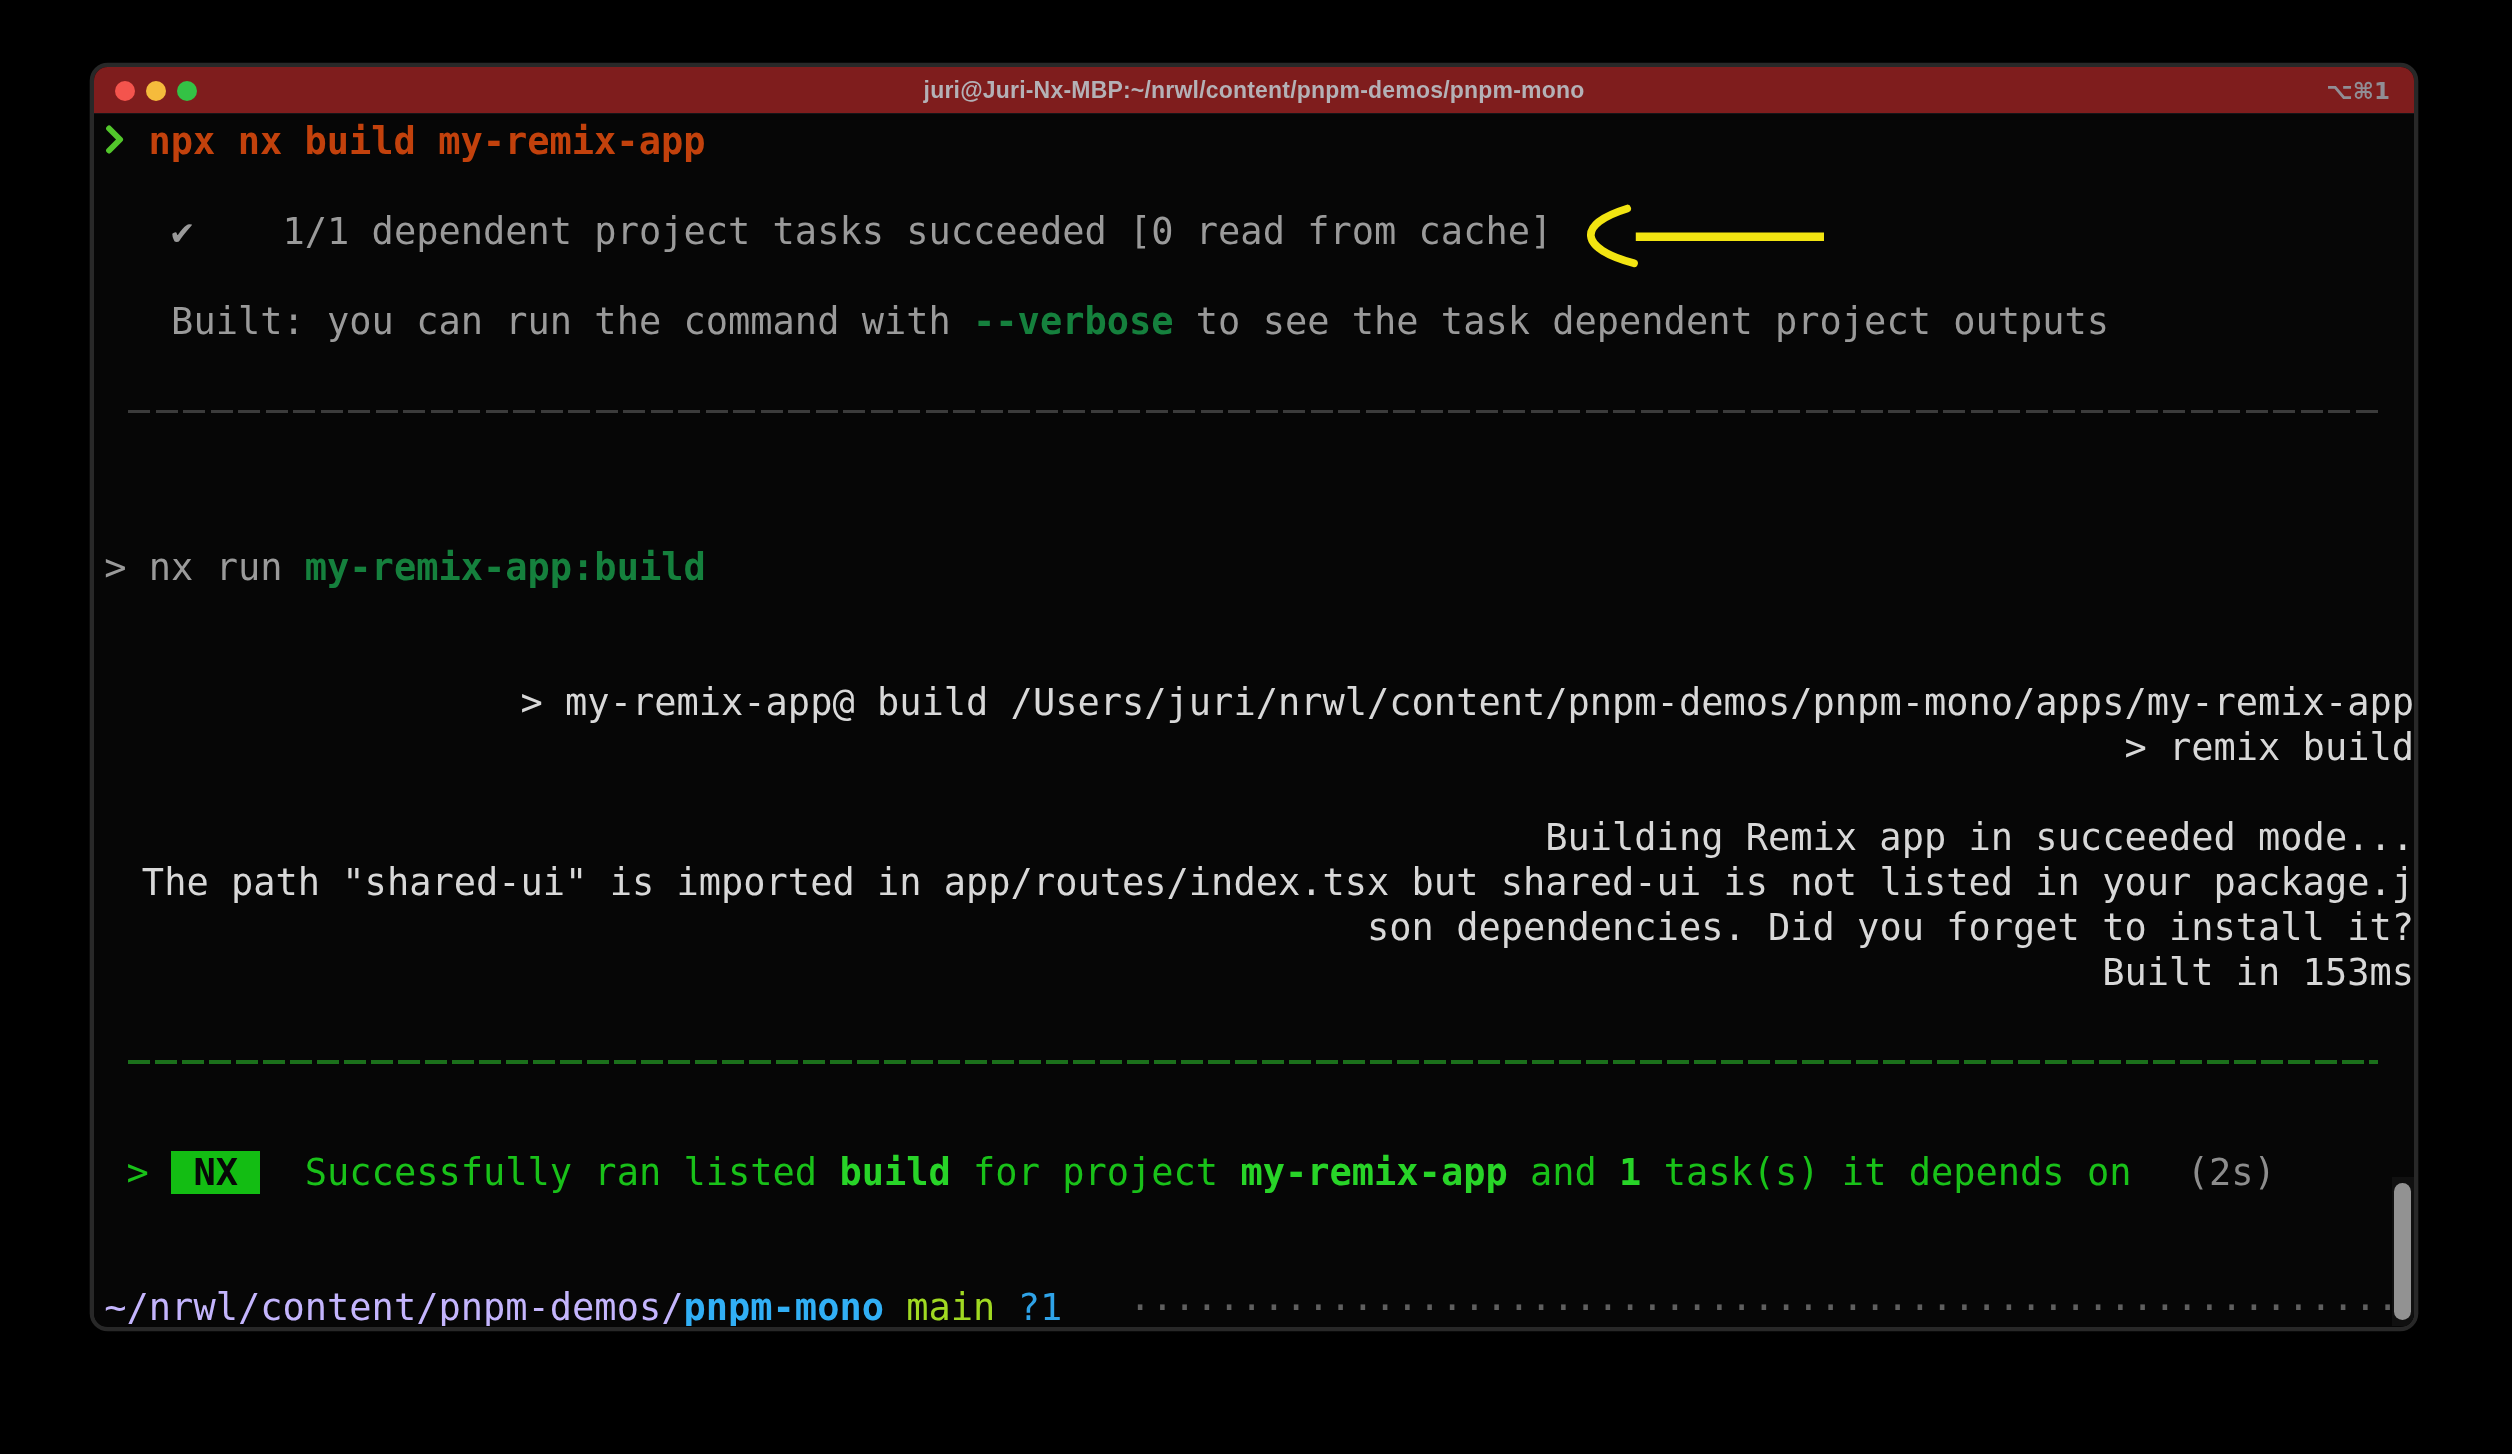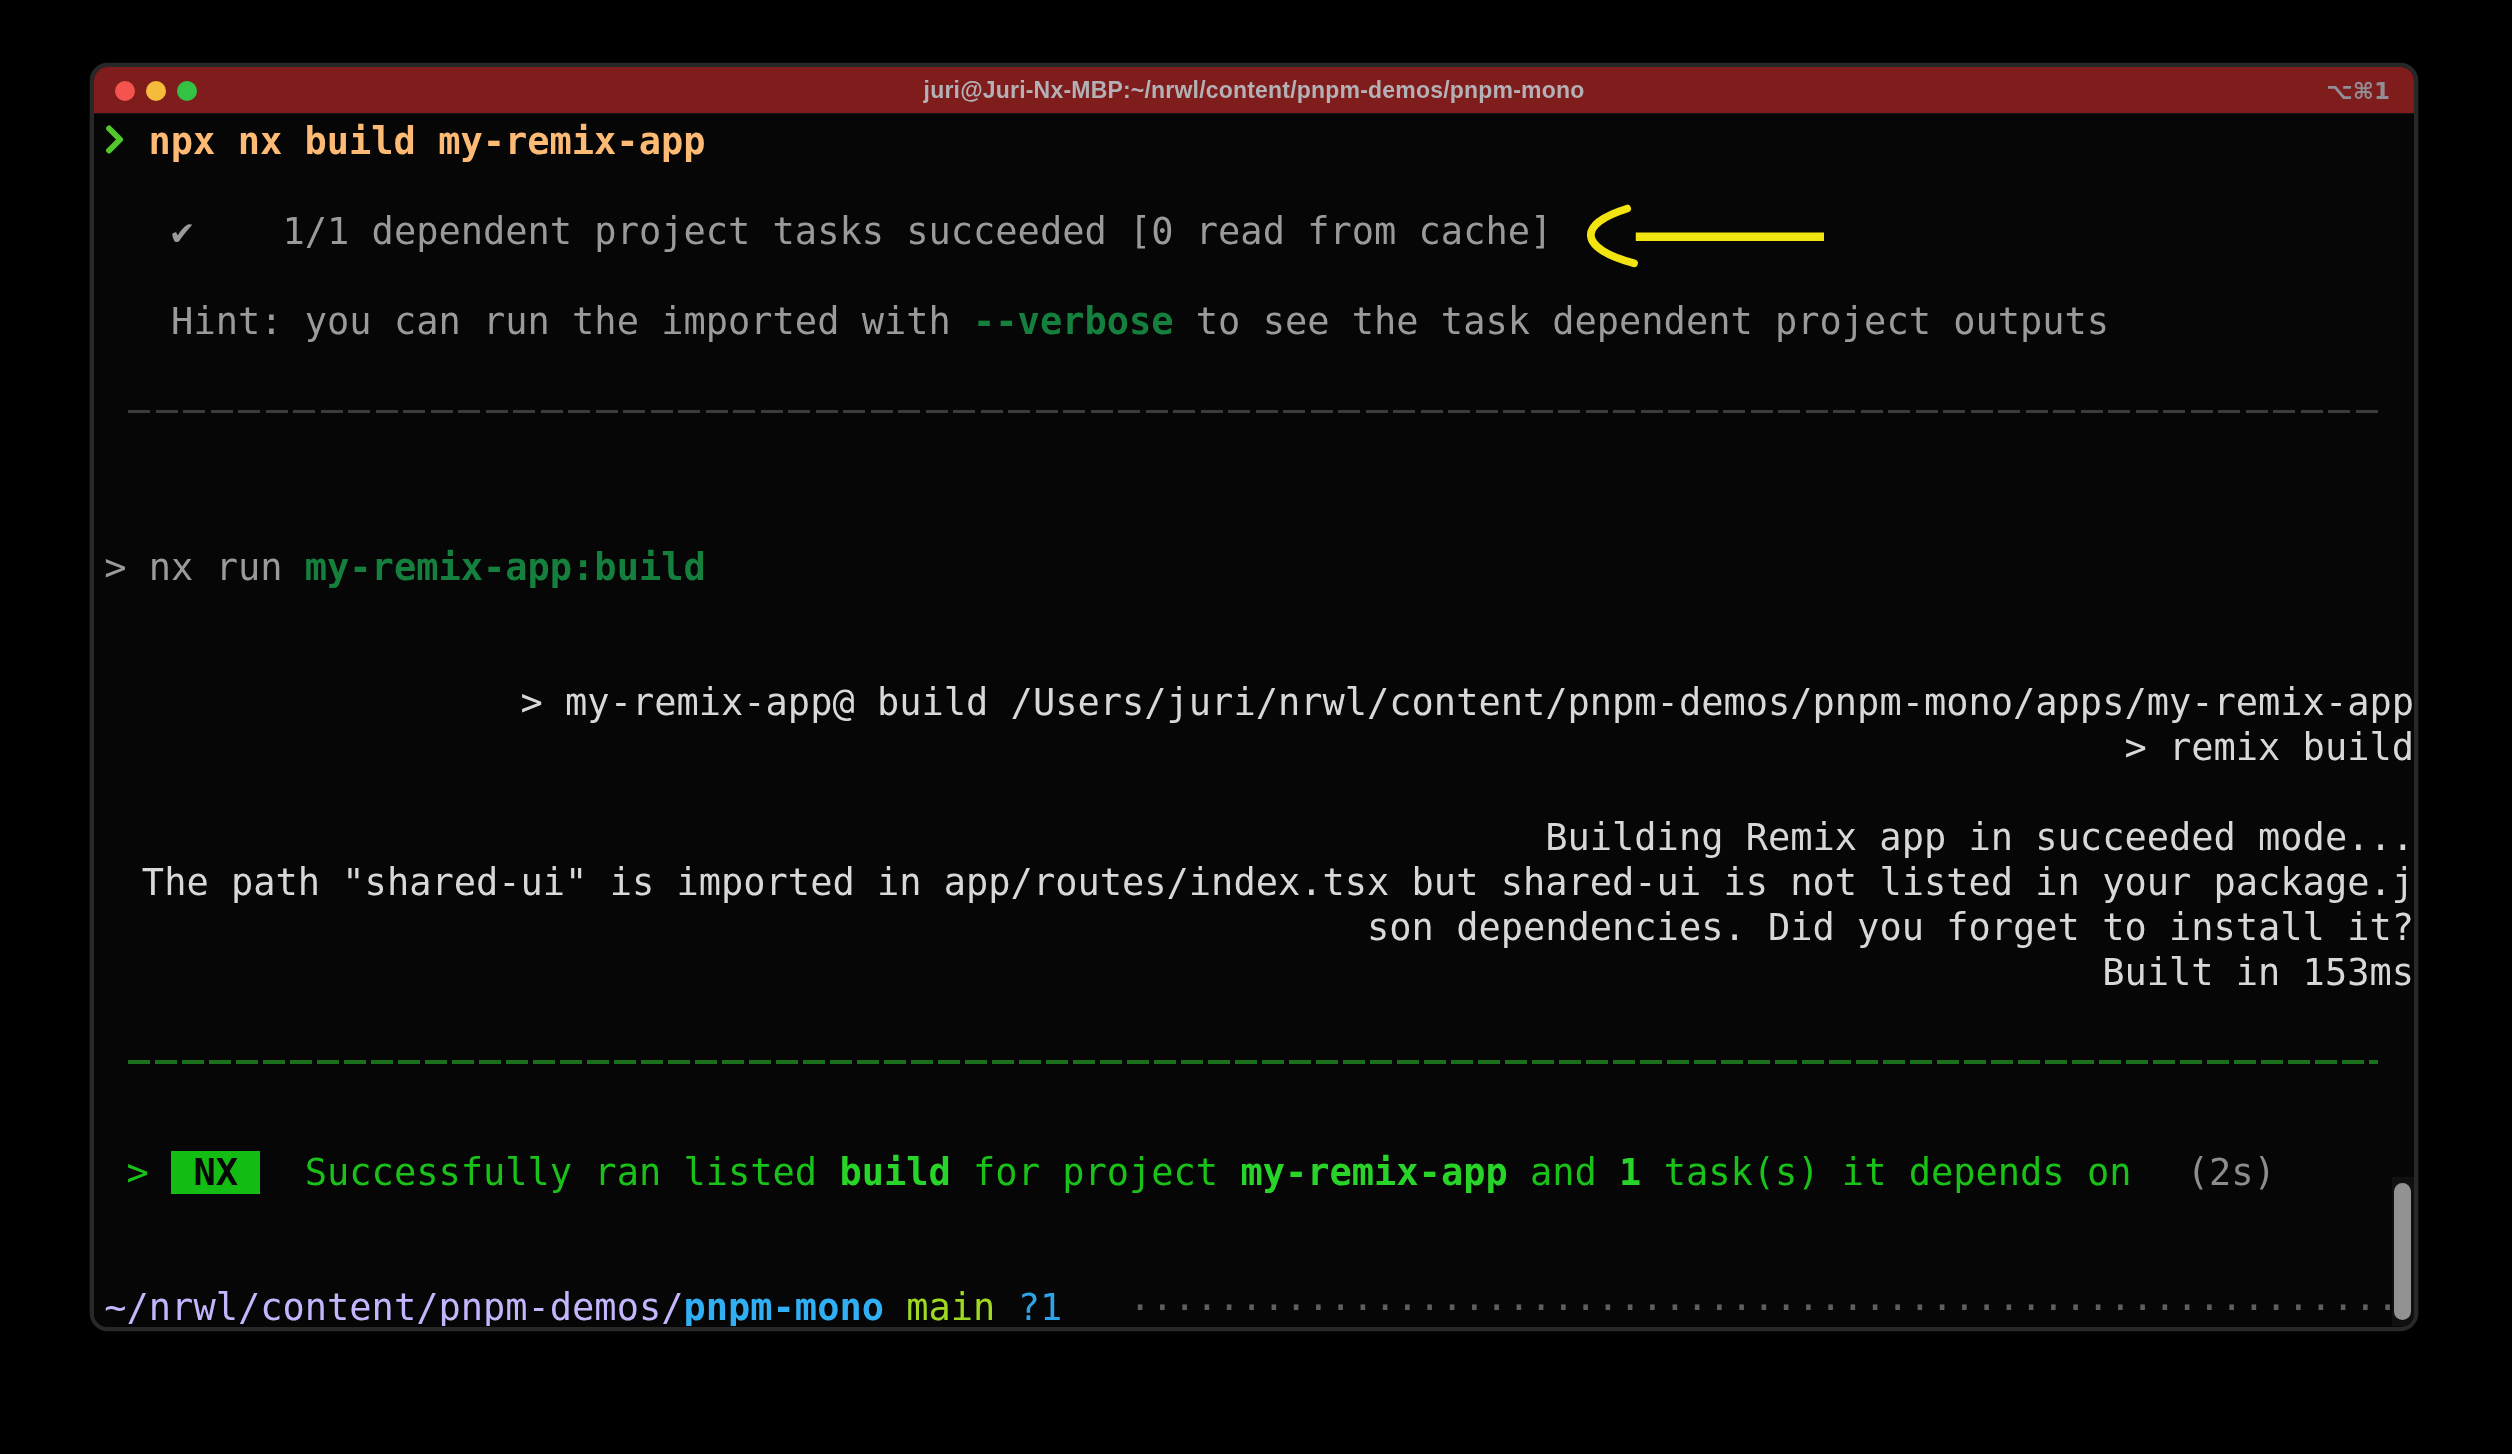--- a/index.html
+++ b/index.html
@@ -31,21 +31,21 @@
     position:absolute; right:24px; top:0; height:47px; display:flex; align-items:center;
     font-family:"DejaVu Sans", "Liberation Sans", sans-serif; font-weight:bold;
     font-size:23px; color:#918e95;
   }
   .content {
     position:relative; height:1212px; padding:5.2px 0 0 10.3px;
     overflow:hidden; background:#060606;
   }
   .line { white-space:pre; height:45px; font-size:37px; line-height:45px; color:#d8d8d8; }
   .dim   { color:#9a9a9a; }
-  .cmd   { color:#fdba74; font-weight:bold; }
+  .cmd   { color:#c2410c; font-weight:bold; }
   .w     { color:#15803d; font-weight:bold; }
   .plain { color:#d8d8d8;text-align:right; }
   .g     { color:#19c119; }
   .gb    { color:#28d428; font-weight:bold; }
   .badge { background:#13bd13; color:#070707; font-weight:bold; }
   .blue  { color:#c4b5fd; }
   .blueb { color:#31aff5; font-weight:bold; }
   .branch{ color:#a0d922; }
   .stat  { color:#2fa3e8; }
   .dots  { color:#5f5f5f; }
@@ -85,21 +85,21 @@
       <div class="line"><span class="chev"><svg width="22" height="29" viewBox="0 0 26 34">
               <polyline points="6,4 19,17 6,30" fill="none" stroke="#52c62b" stroke-width="7" stroke-linecap="round" stroke-linejoin="round"></polyline>
             </svg></span><span class="cmd"> npx nx build my-remix-app</span></div>
 
       <div class="line"></div>
 
       <div class="line dim">   ✔    1/1 dependent project tasks succeeded [0 read from cache]</div>
 
       <div class="line"></div>
 
-      <div class="line"><span class="dim">   Hint: you can run the imported with </span><span class="w">--verbose</span><span class="dim"> to see the task dependent project outputs</span></div>
+      <div class="line"><span class="dim">   Built: you can run the command with </span><span class="w">--verbose</span><span class="dim"> to see the task dependent project outputs</span></div>
 
       <div class="line"></div>
 
       <div class="line"><div class="sep"></div></div>
 
       <div class="line"></div>
       <div class="line"></div>
 
       <div class="line"><span class="dim">&gt; nx run </span><span class="w">my-remix-app:build</span></div>
 

